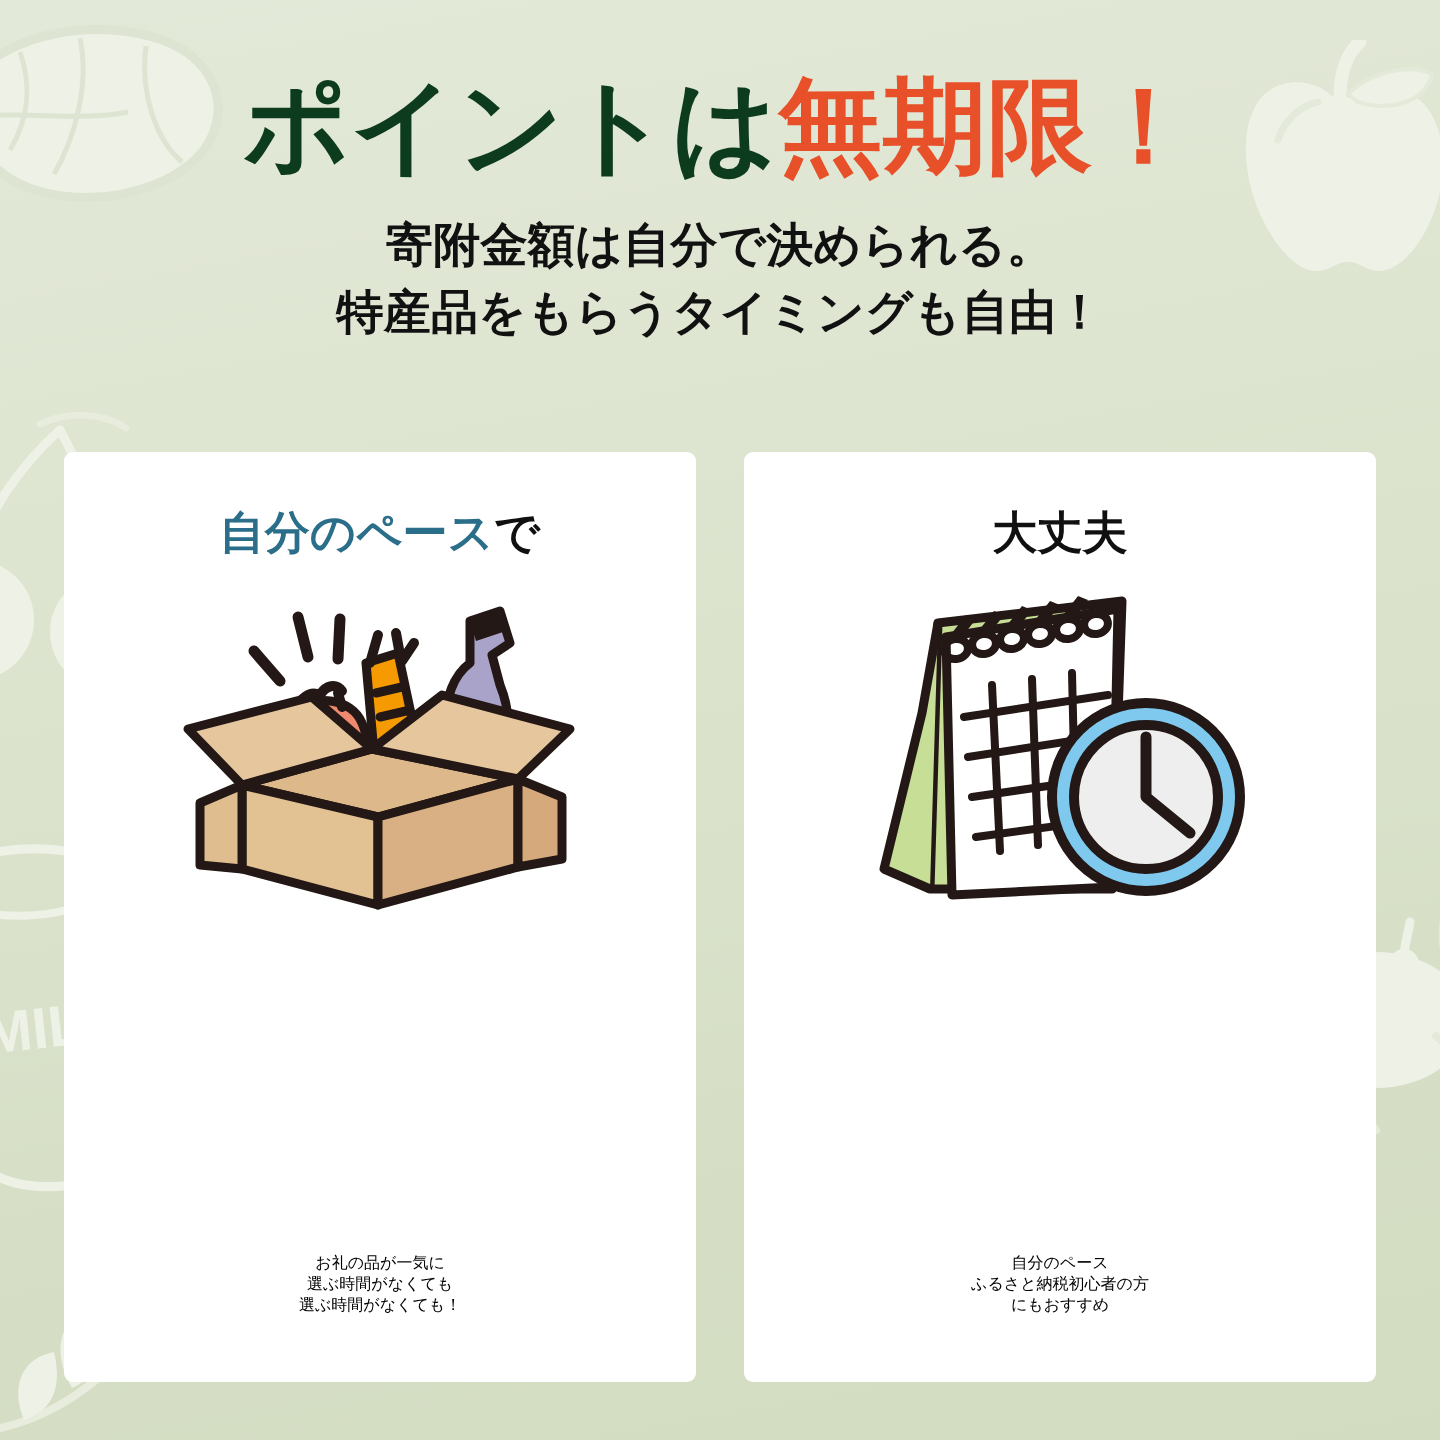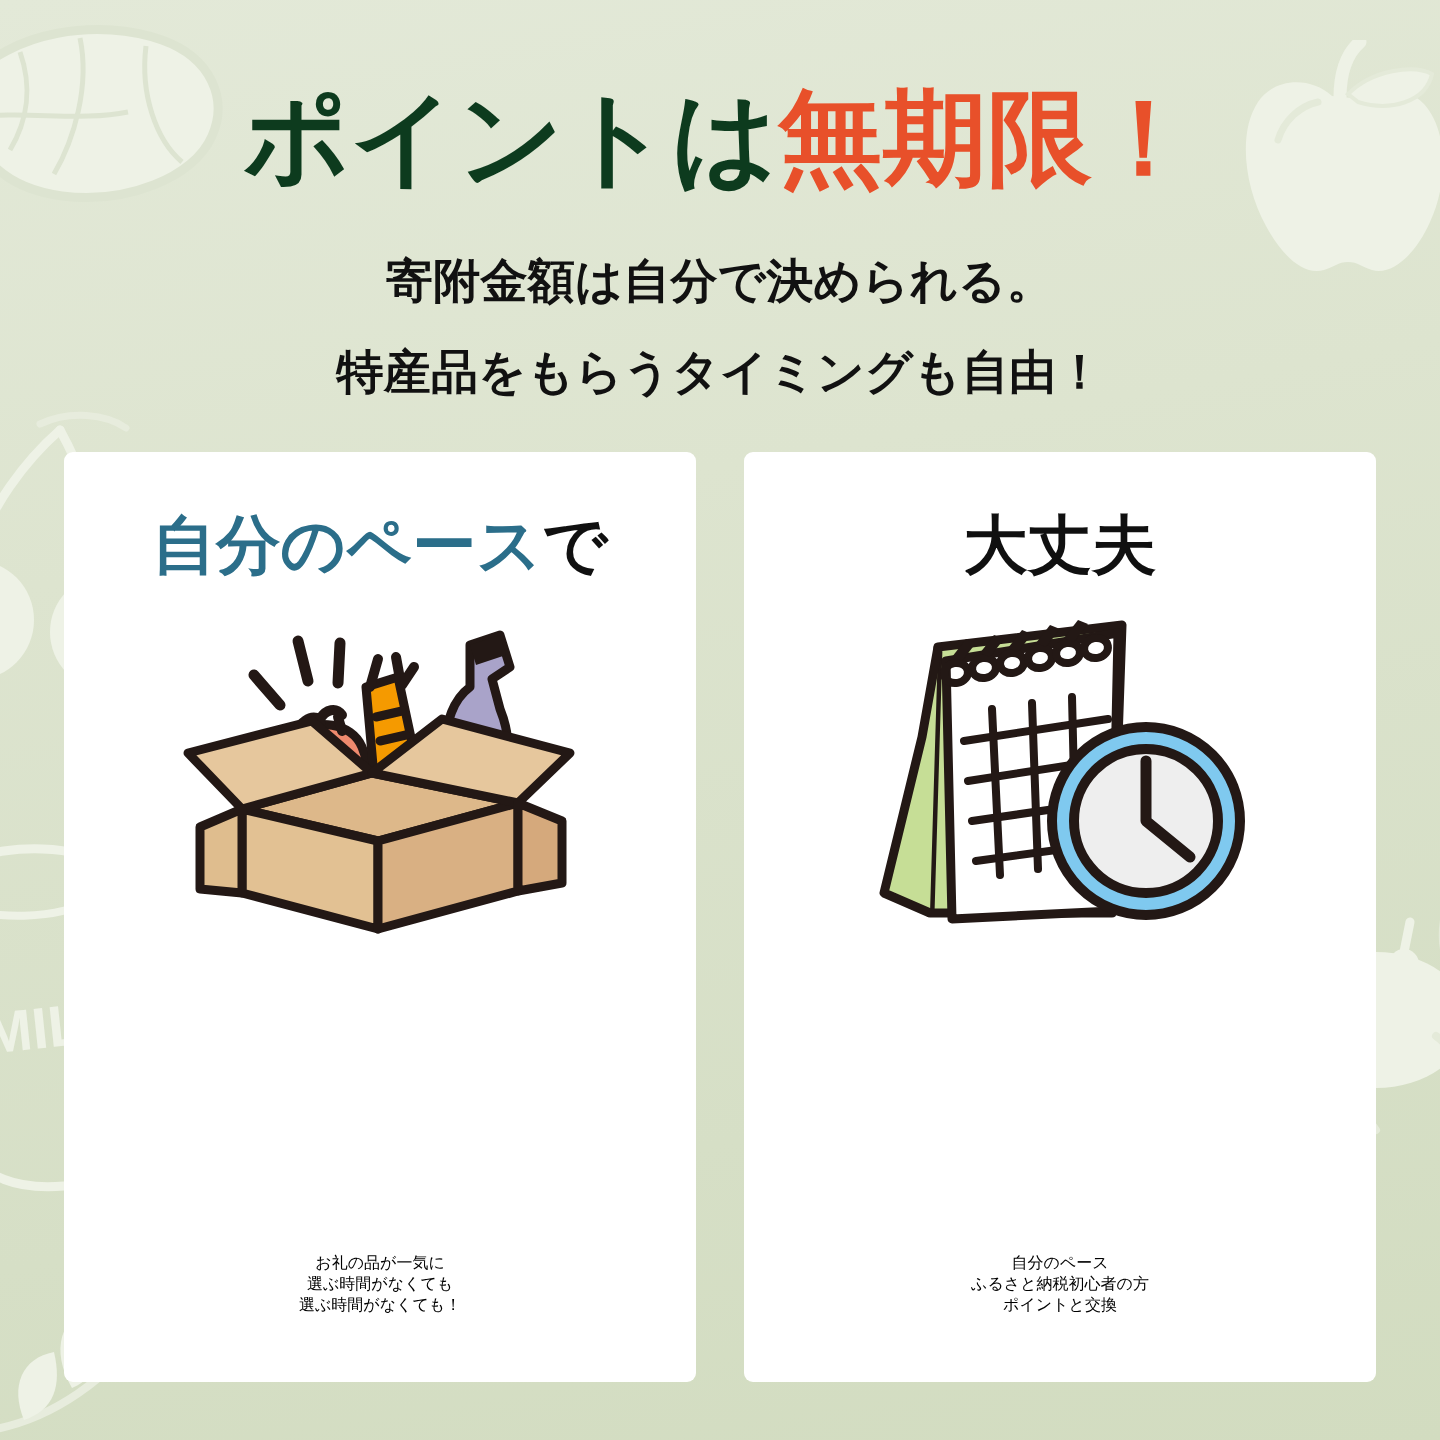--- a/index.html
+++ b/index.html
@@ -23,21 +23,21 @@
     position: absolute;
     inset: 0;
     pointer-events: none;
   }
   .wm { position: absolute; opacity: 1; }
 
   
   .header {
     position: absolute;
     left: 0; right: 0;
-    top: 16px;
+    top: 4px;
     z-index: 3;
     text-align: center;
   }
   .headline {
     margin: 0;
     padding-top: 66px;
     font-size: 104px;
     line-height: 1.08;
     font-weight: 700;
     letter-spacing: 0.005em;
@@ -48,21 +48,21 @@
 
   .subtitle {
     margin: 0;
     padding-top: 30px;
     font-size: 47px;
     line-height: 1.42;
     font-weight: 700;
     color: #111111;
     letter-spacing: 0.005em;
   }
-  .subtitle div { white-space: nowrap; margin-top: 24px; }
+  .subtitle div { white-space: nowrap; }
 
   
   .cards {
     position: absolute;
     top: 452px;
     left: 64px;
     width: 1312px;
     height: 930px;
     display: flex;
     justify-content: space-between;
@@ -73,21 +73,21 @@
     background: #ffffff;
     border-radius: 9px;
     display: flex;
     flex-direction: column;
     align-items: center;
     padding: 52px 24px 34px 24px;
   }
   .card-title {
     margin: 0;
     text-align: center;
-    font-size: 64px;
+    font-size: 45px;
     line-height: 1.30;
     font-weight: 700;
     color: #101010;
     letter-spacing: 0.005em;
   }
   .card-title div { white-space: nowrap; }
   .card-title .teal { color: #2b6e8a; }
 
   .art {
     flex: 0 0 auto;
@@ -289,18 +289,18 @@
             <circle cx="286" cy="208" r="72" fill="#eeeeee" stroke="#231815" stroke-width="10"></circle>
             <path d="M286 148 L286 208 L330 244" fill="none" stroke="#231815" stroke-width="11" stroke-linecap="round" stroke-linejoin="round"></path>
           </g>
         </svg>
       </div>
 
       <p class="card-caption">
         </p>
         <div>自分のペース</div>
         <div>ふるさと納税初心者の方</div>
-        <div>ポイントと交換</div>
+        <div>にもおすすめ</div>
       <p></p>
     </div>
 
   </div>
 </div>
 
 </body></html>

